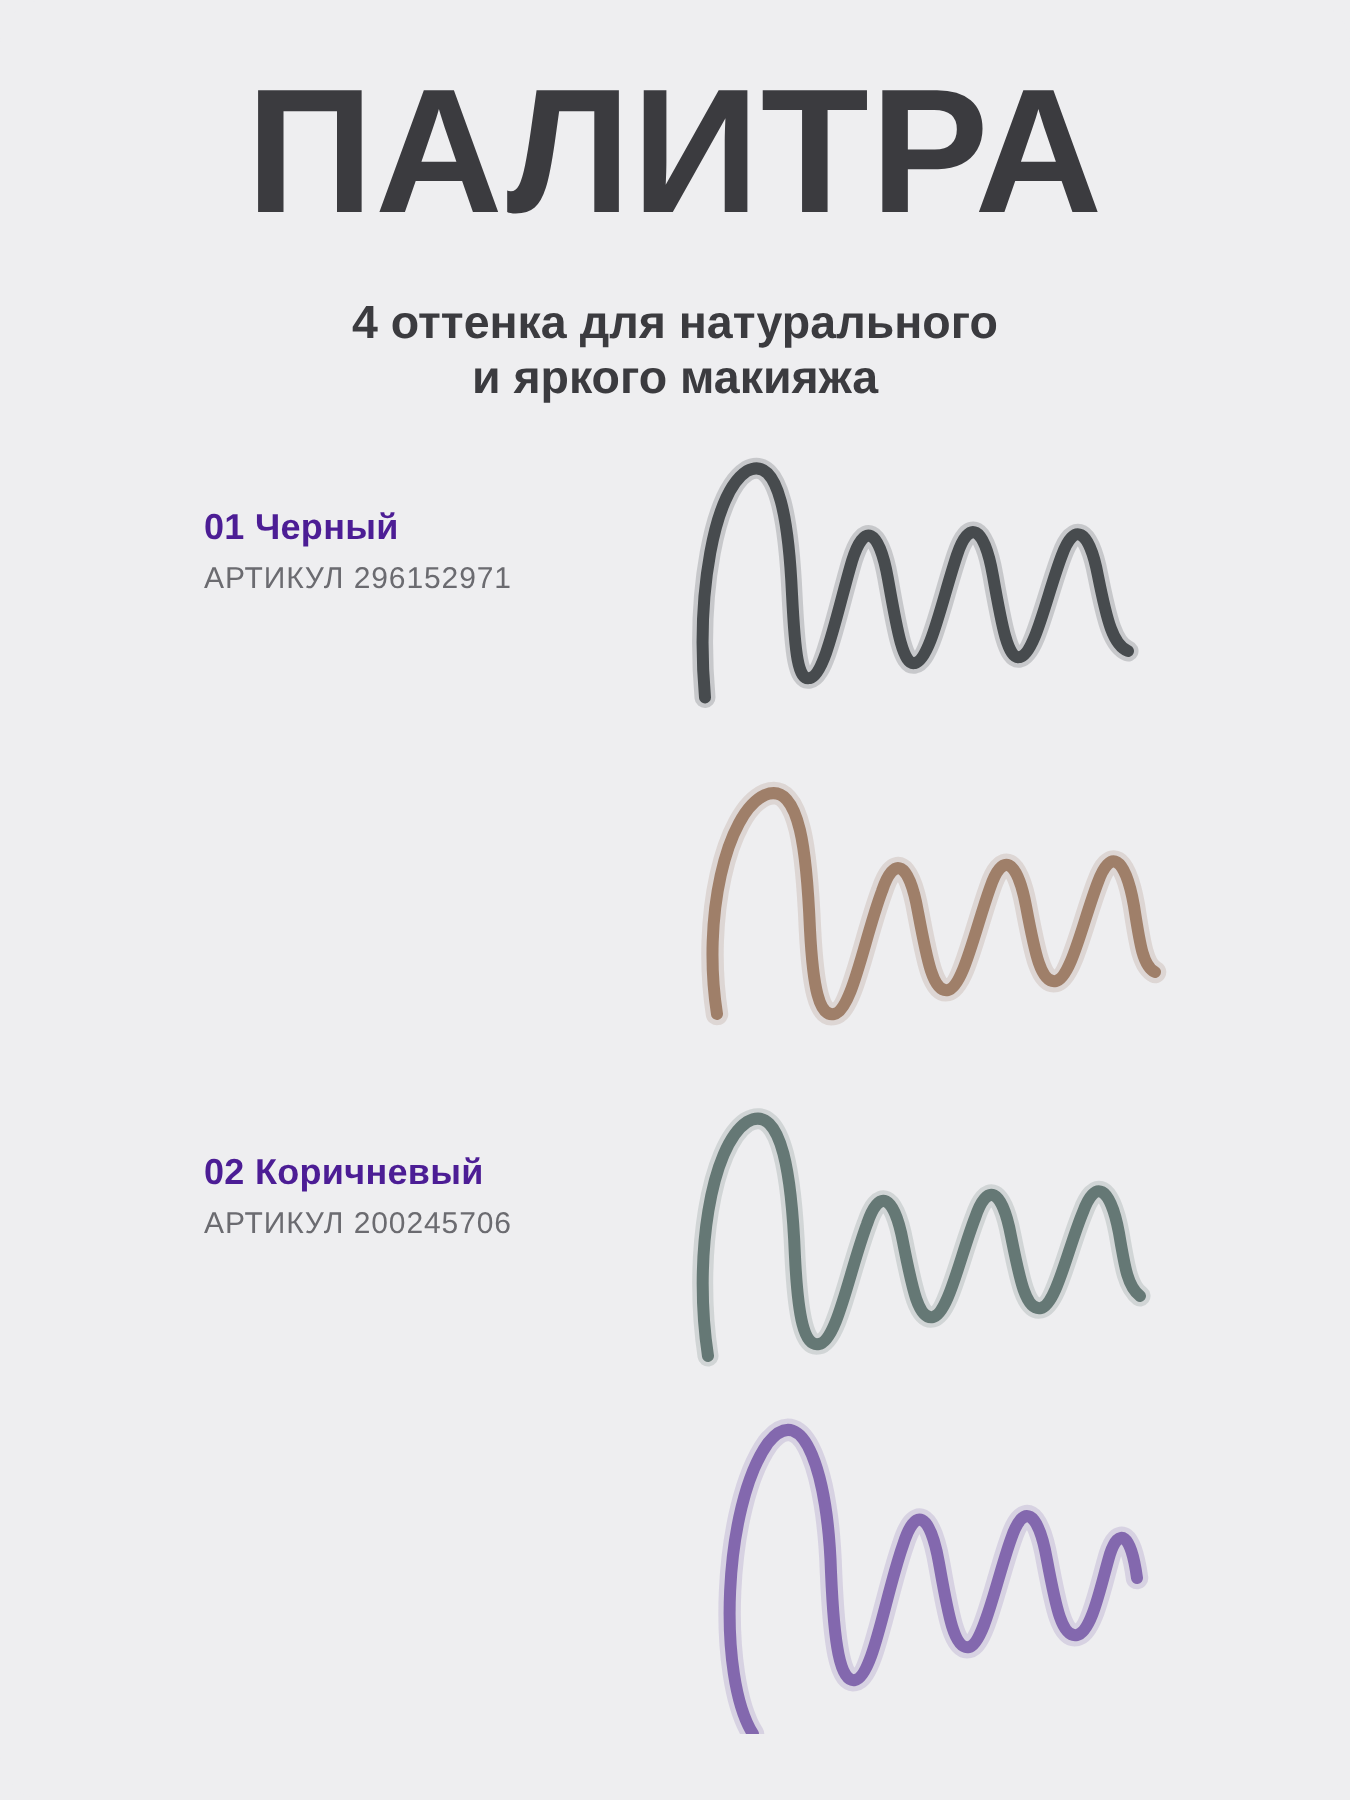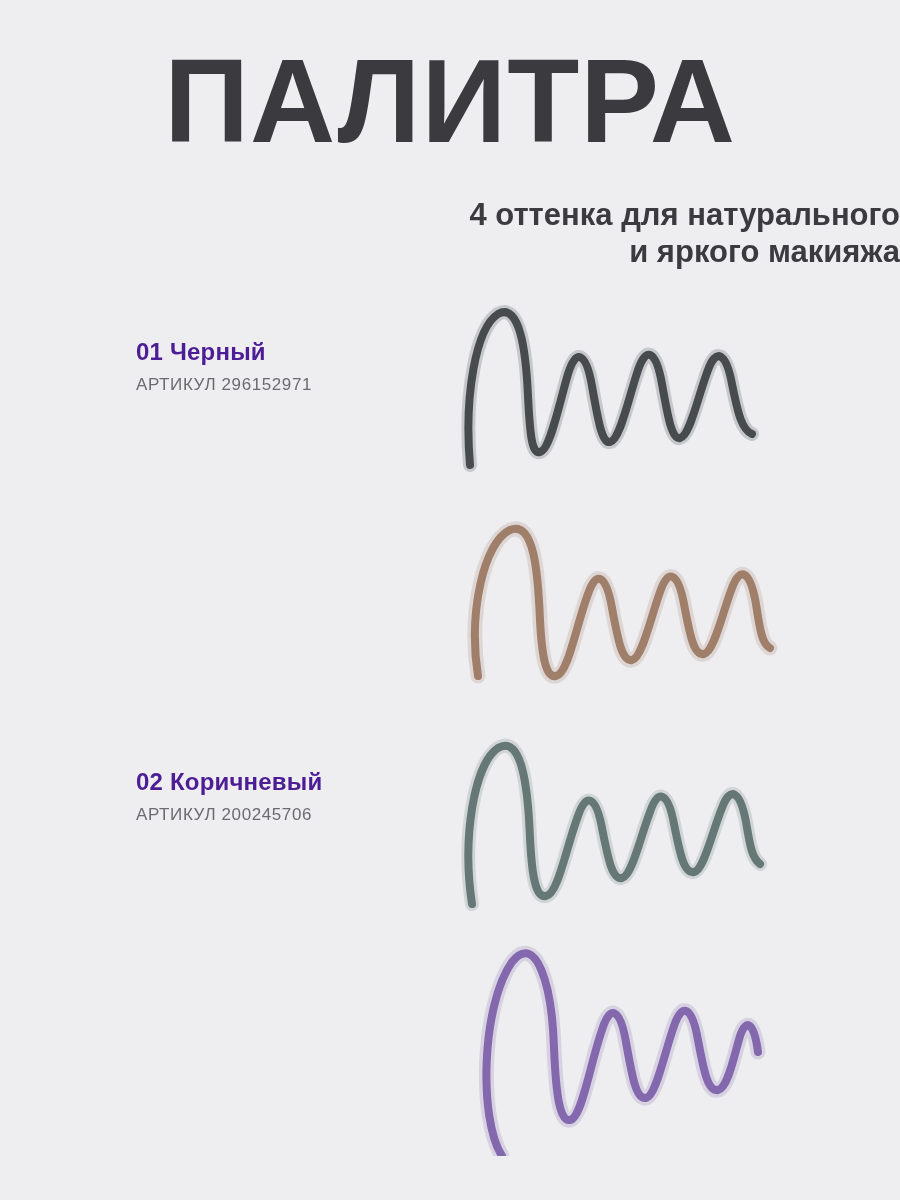--- a/index.html
+++ b/index.html
@@ -34,21 +34,21 @@
     font-weight: 700;
     letter-spacing: 1px;
     color: #3b3b3f;
     font-family: "Liberation Sans", sans-serif;
   }
   .subtitle {
     position: absolute;
     top: 196px;
     left: 0;
     width: 900px;
-    text-align: right;
+    text-align: center;
     font-size: 31px;
     line-height: 37px;
     font-weight: 700;
     color: #3b3b3f;
     white-space: pre-line;
   }
 
   
   .rows {
     position: absolute;
@@ -70,21 +70,21 @@
   }
   .shade-name {
     font-size: 24px;
     font-weight: 700;
     color: #4c1d95;
     letter-spacing: 0.2px;
     white-space: nowrap;
   }
   .shade-code {
     margin-top: 9px;
-    font-size: 17px;
+    font-size: 20px;
     font-weight: 400;
     color: #6b6b70;
     letter-spacing: 0.6px;
     white-space: nowrap;
   }
   .swatch {
     position: absolute;
     left: 440px;
     top: 0;
     width: 400px;

